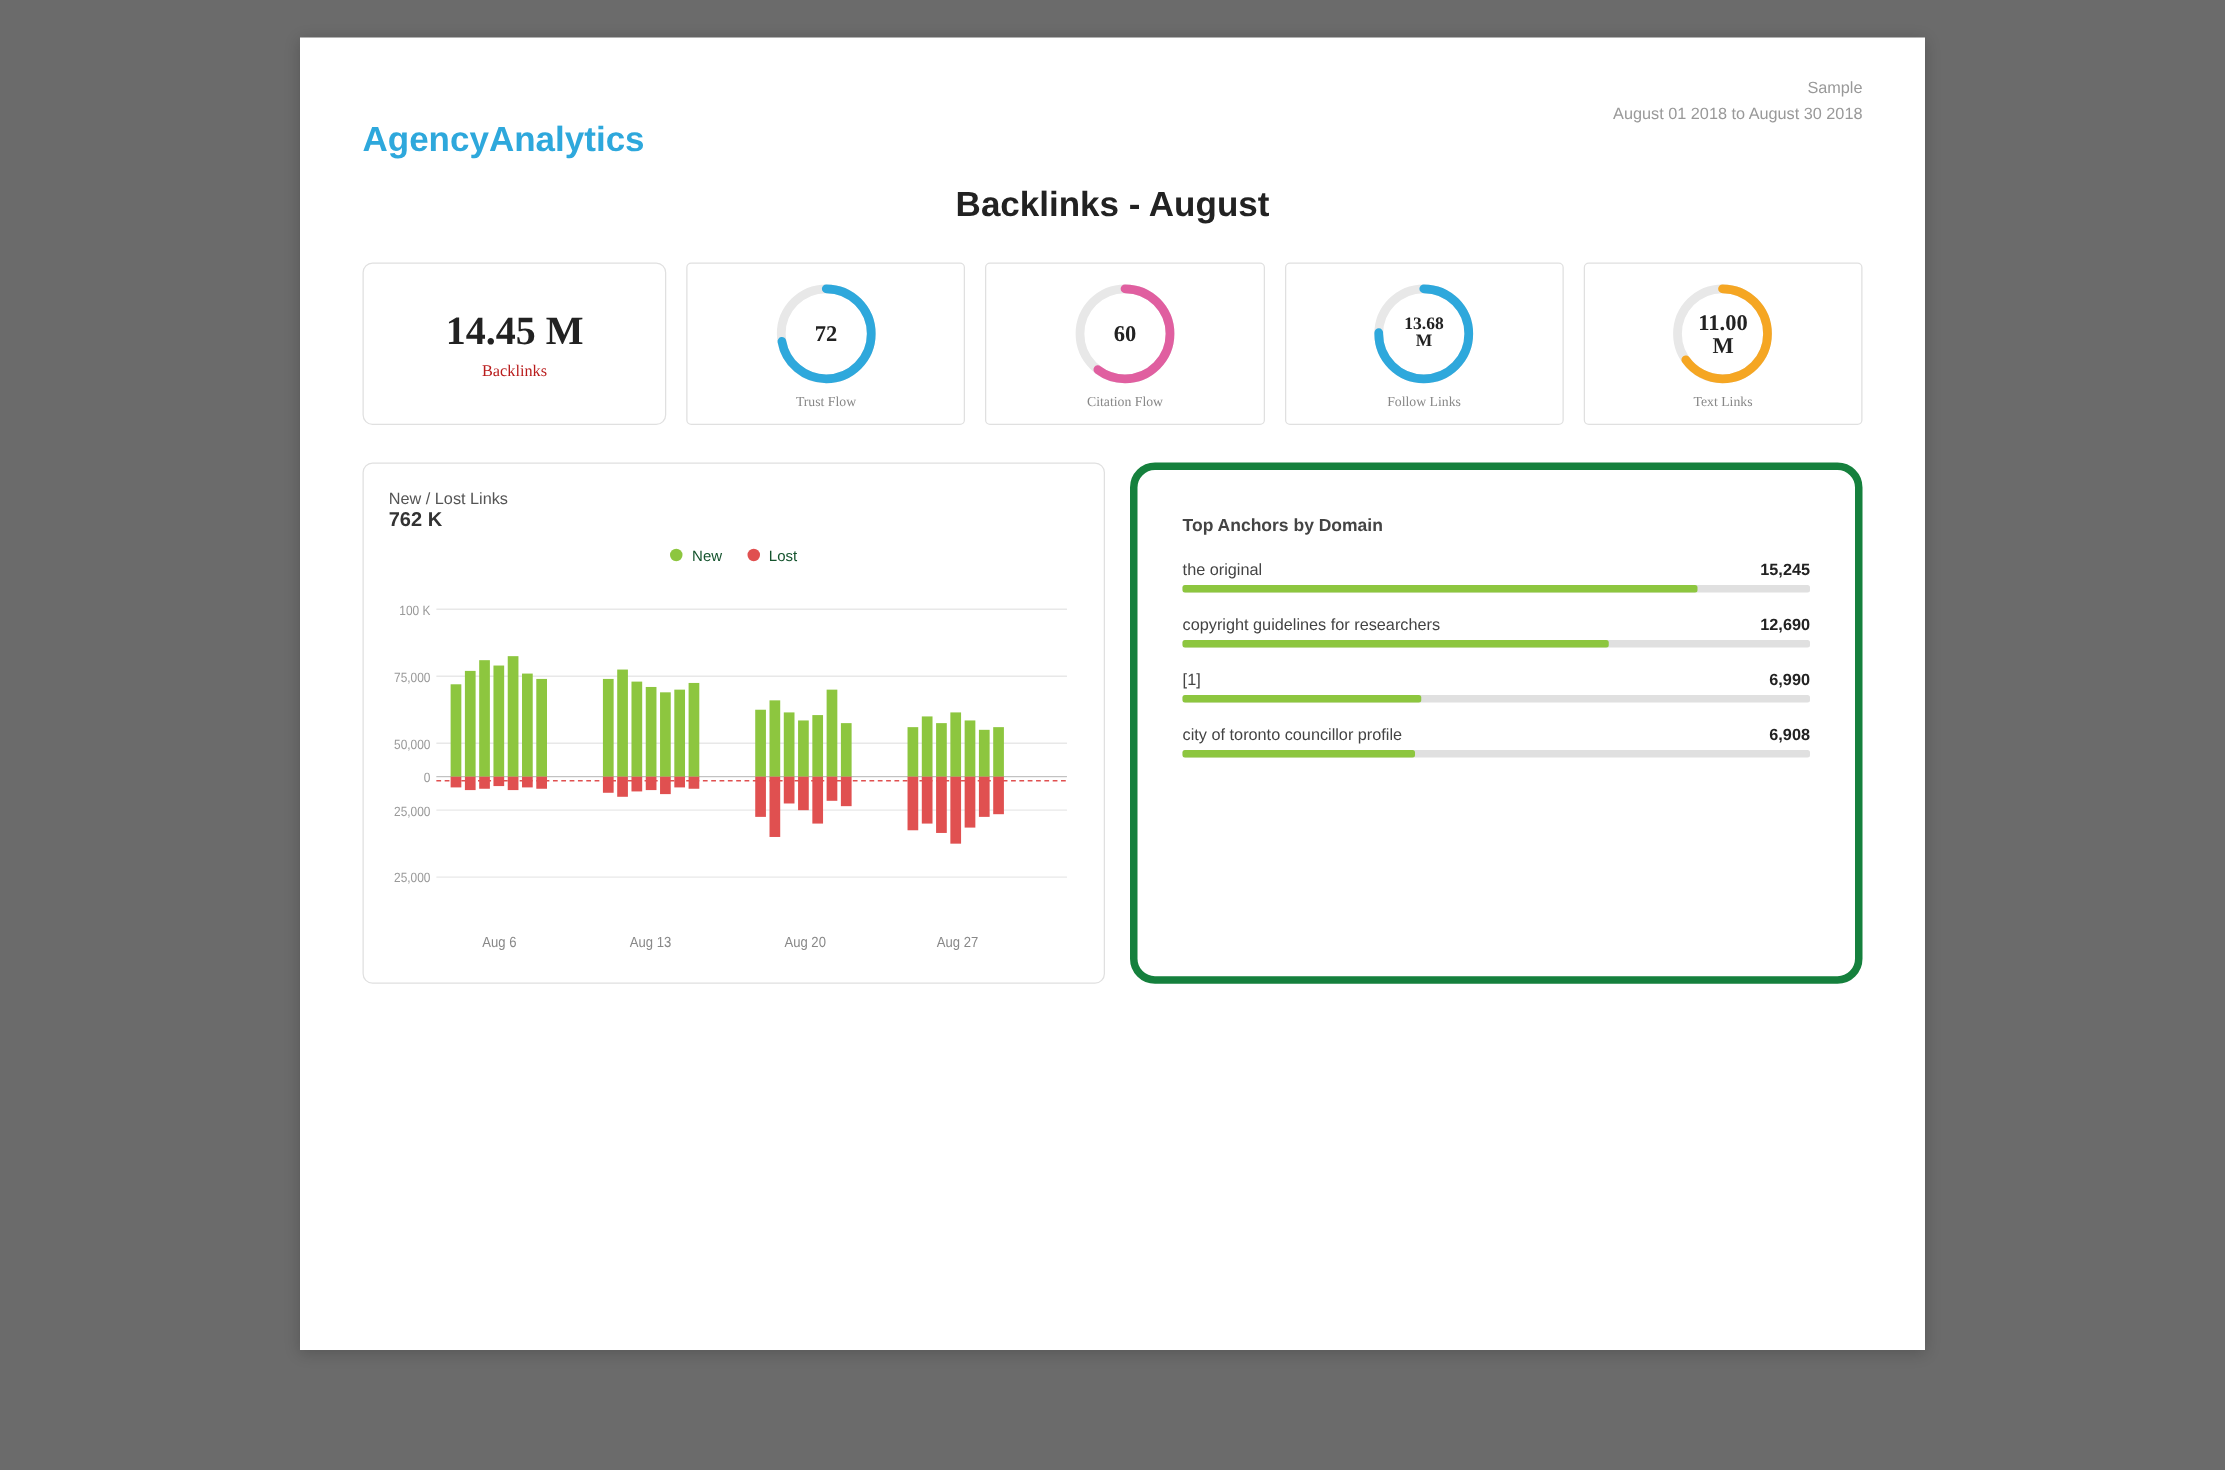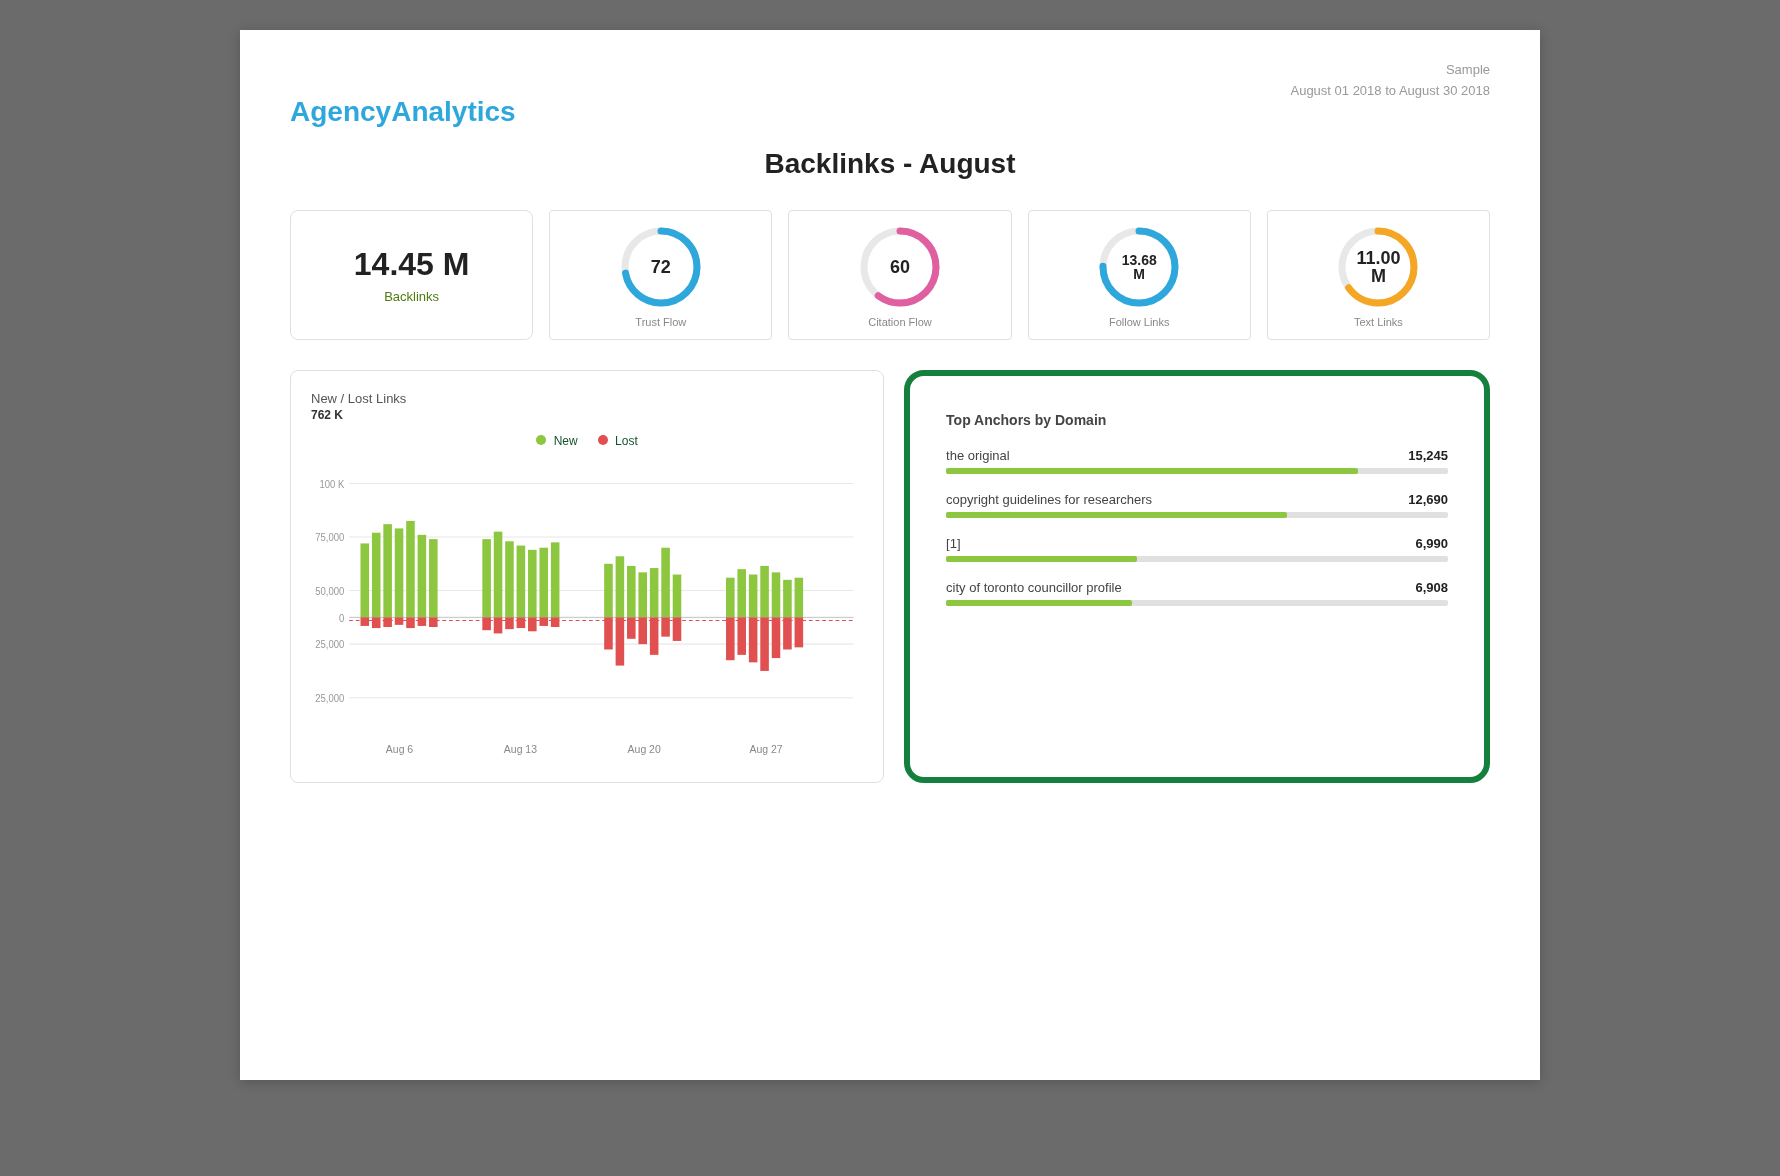--- a/index.html
+++ b/index.html
@@ -48,40 +48,41 @@
       font-size: 28px;
       font-weight: 700;
       color: #222;
       margin: 10px 0 30px;
     }
     
     .metrics-row {
       display: flex;
       gap: 16px;
       margin-bottom: 30px;
+      font-family: Liberation Serif, serif;
     }
     .metric-card {
       border: 1px solid #e0e0e0;
       border-radius: 8px;
       padding: 24px 20px;
       flex: 1;
       display: flex;
       flex-direction: column;
       align-items: center;
       justify-content: center;
       min-height: 130px;
     }
     .metric-value {
       font-size: 32px;
       font-weight: 700;
       color: #222;
     }
     .metric-label {
       font-size: 13px;
-      color: #4d7c0f;
+      color: #b91c1c;
       margin-top: 6px;
     }
     
     .gauge-card {
       border: 1px solid #e0e0e0;
       border-radius: 4px;
       flex: 1;
       display: flex;
       flex-direction: column;
       align-items: center;
@@ -130,21 +131,21 @@
       border-radius: 8px;
       padding: 20px;
       min-height: 400px;
     }
     .chart-title {
       font-size: 13px;
       color: #555;
       margin-bottom: 2px;
     }
     .chart-subtitle {
-      font-size: 12px;
+      font-size: 16px;
       font-weight: 700;
       color: #333;
       margin-bottom: 12px;
     }
     .chart-legend {
       display: flex;
       gap: 20px;
       justify-content: center;
       margin-bottom: 14px;
       font-size: 12px;

